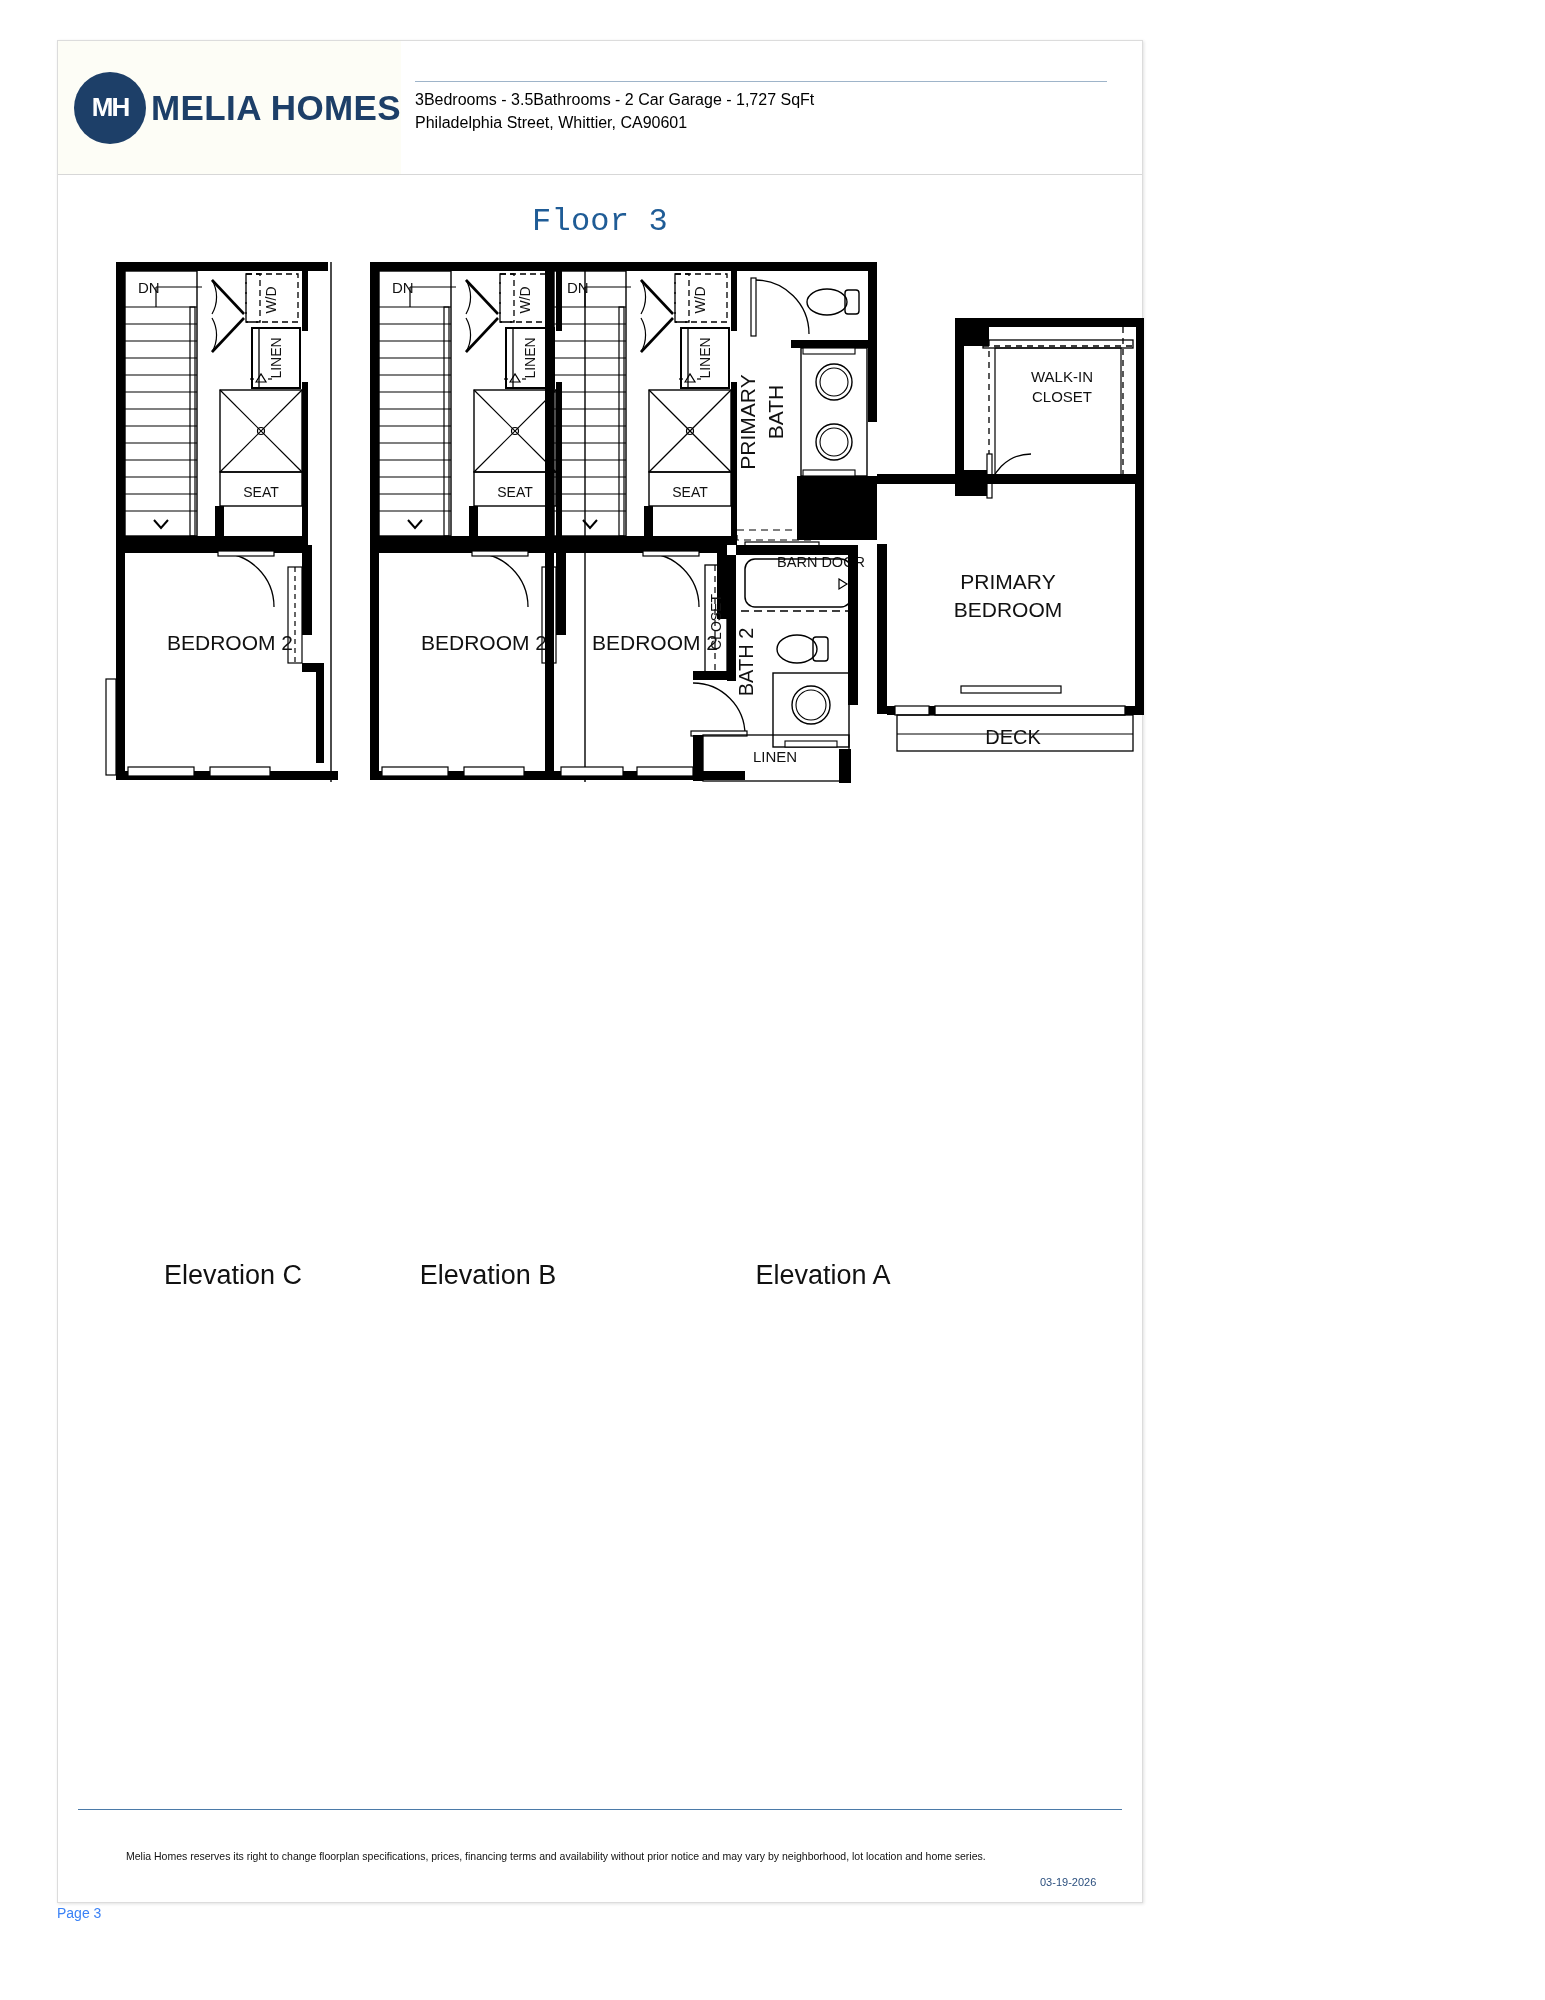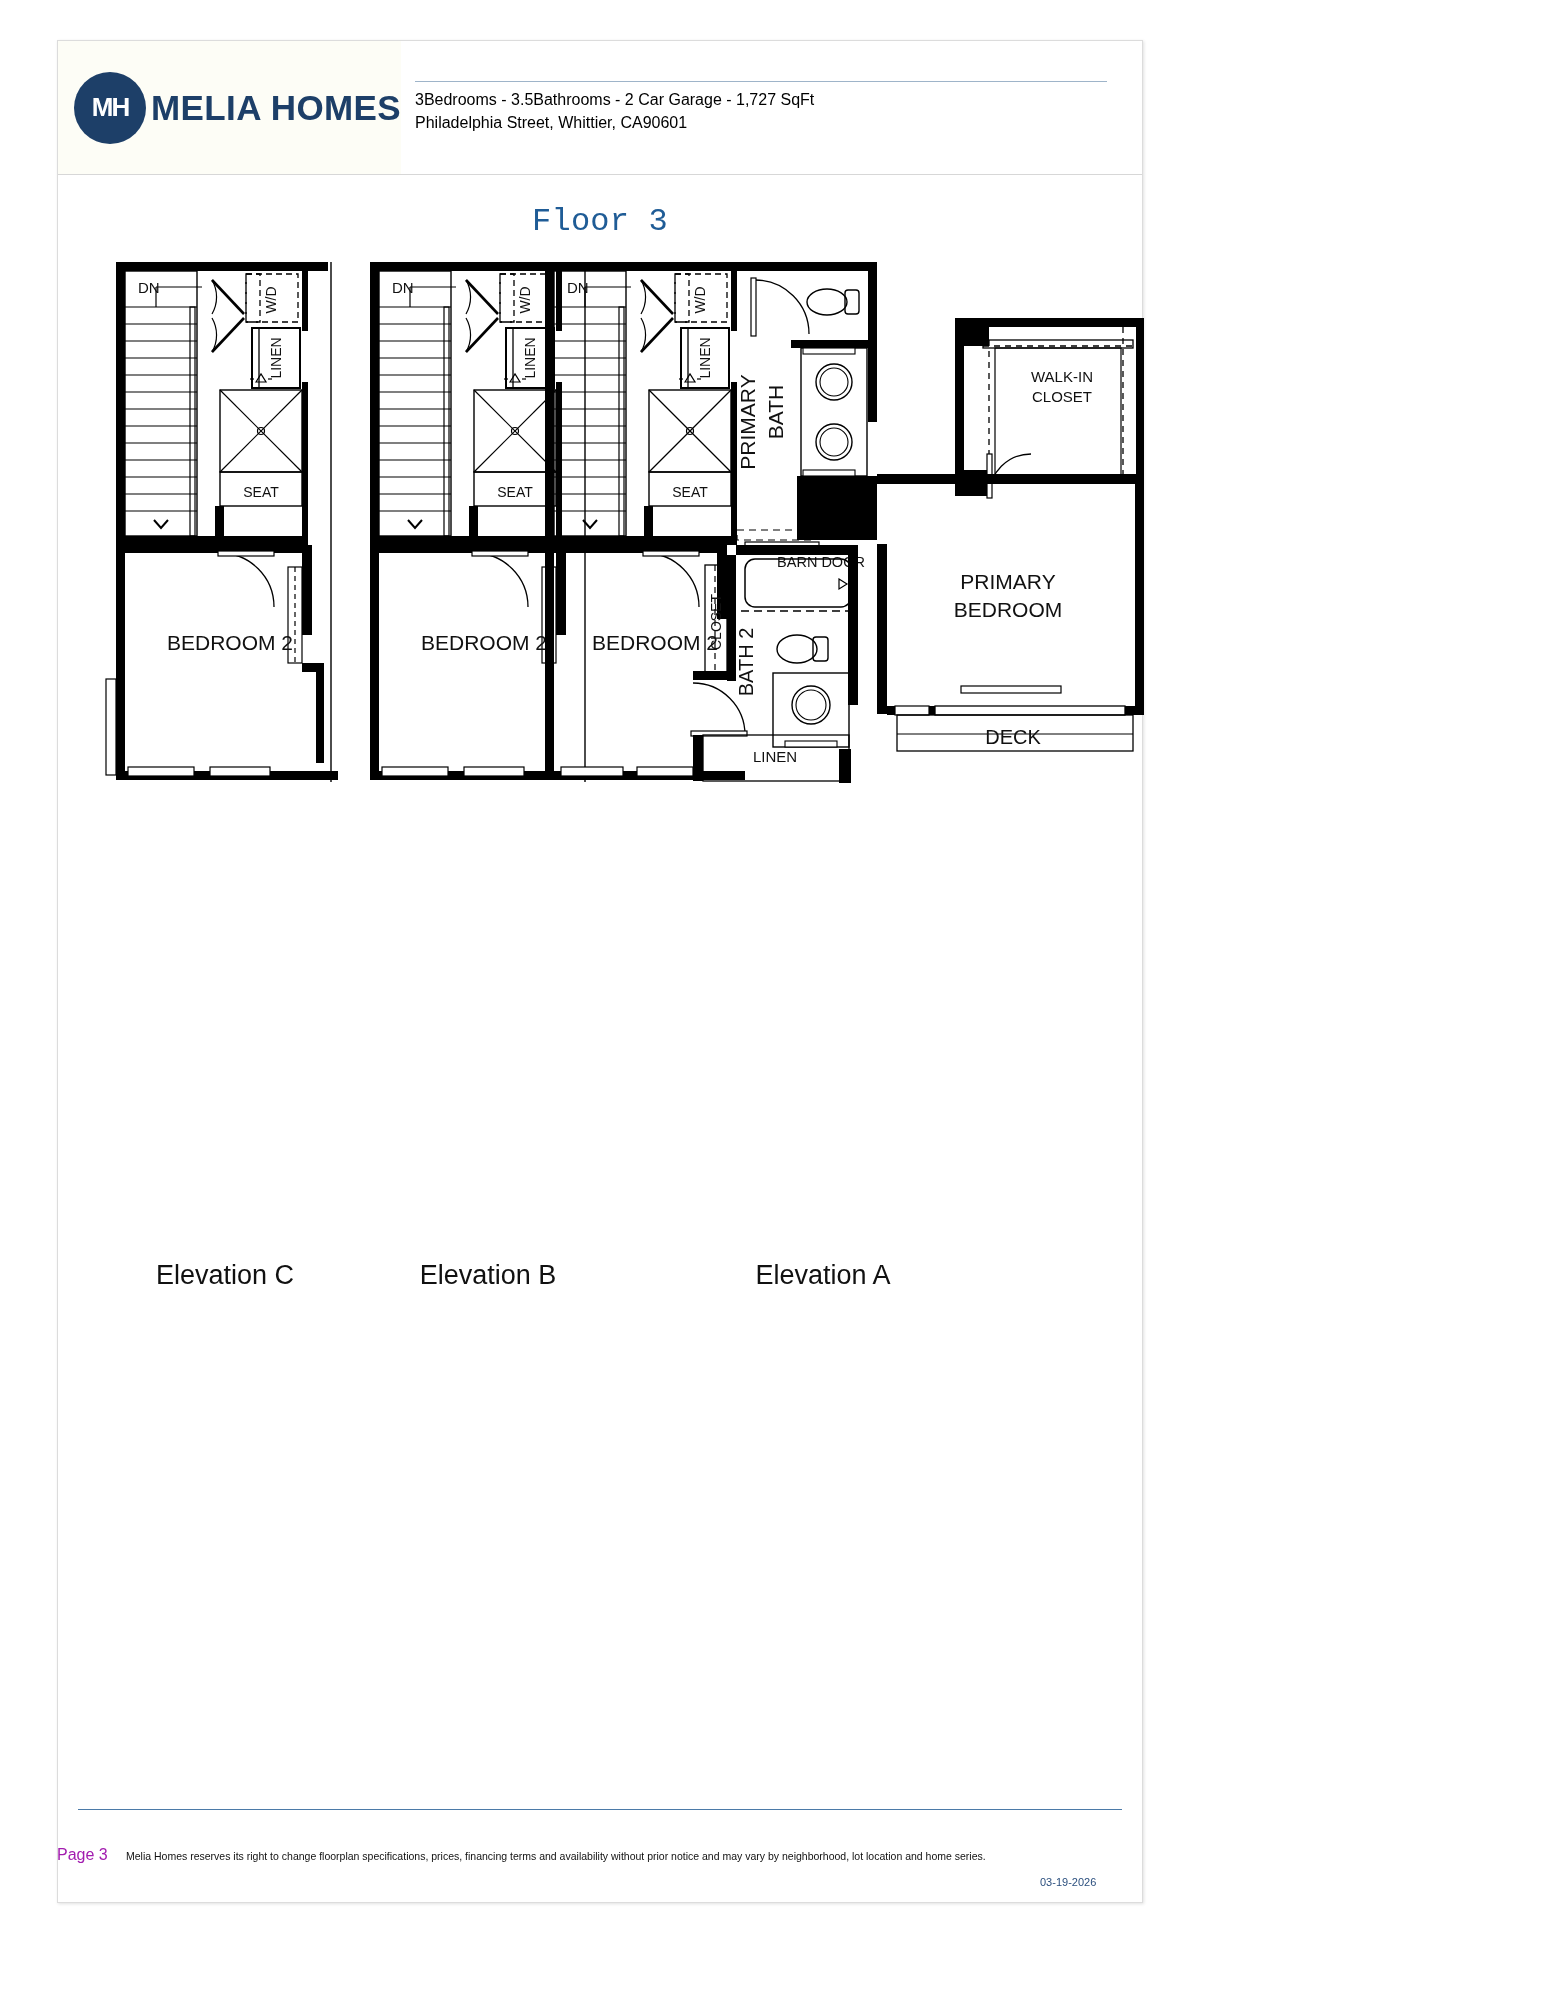--- a/index.html
+++ b/index.html
@@ -72,22 +72,22 @@
   
   .footer-rule {
     position:absolute; left:20px; right:20px; bottom:92px;
     border-top:1.6px solid #4b7aa8;
   }
   .disclaimer {
     position:absolute; left:68px; right:40px; bottom:38px;
     font-size:10.5px; color:#111; line-height:1.4;
   }
   .page-num {
-    position:absolute; left:0px; top:1846px;
-    font-size:16px; color:#a21caf;
+    position:absolute; left:0px; top:1905px;
+    font-size:14px; color:#3b82f6;
   }
   .doc-date {
     position:absolute; right:0px; top:1876px;
     font-size:11px; color:#2b4f7e;
   }
 </style>
 </head>
 <body>
 
 <div class="page">
@@ -356,21 +356,21 @@
 
           <rect x="416" y="424" width="100" height="7" fill="#fff" stroke="#000" stroke-width="1.2"></rect>
         </g>
         <text x="463" y="327" font-family="Liberation Sans, sans-serif" font-size="21" text-anchor="middle" fill="#111">PRIMARY</text>
         <text x="463" y="355" font-family="Liberation Sans, sans-serif" font-size="21" text-anchor="middle" fill="#111">BEDROOM</text>
         <text x="468" y="482" font-family="Liberation Sans, sans-serif" font-size="20" text-anchor="middle" fill="#111">DECK</text>
       </g>
     </svg>
 
     <div class="elev-labels">
-      <div class="elev-label" style="left:52px; width:230px;">Elevation C</div>
+      <div class="elev-label" style="left:60px; width:230px;">Elevation C</div>
       <div class="elev-label" style="left:315px; width:230px;">Elevation B</div>
       <div class="elev-label" style="left:650px; width:230px;">Elevation A</div>
     </div>
   </div>
 
   <div class="footer-rule"></div>
   <div class="disclaimer">Melia Homes reserves its right to change floorplan specifications, prices, financing terms and availability without prior notice and may vary by neighborhood, lot location and home series.</div>
 </div>
 
 <div class="page-num" style="left:57px;">Page 3</div>

